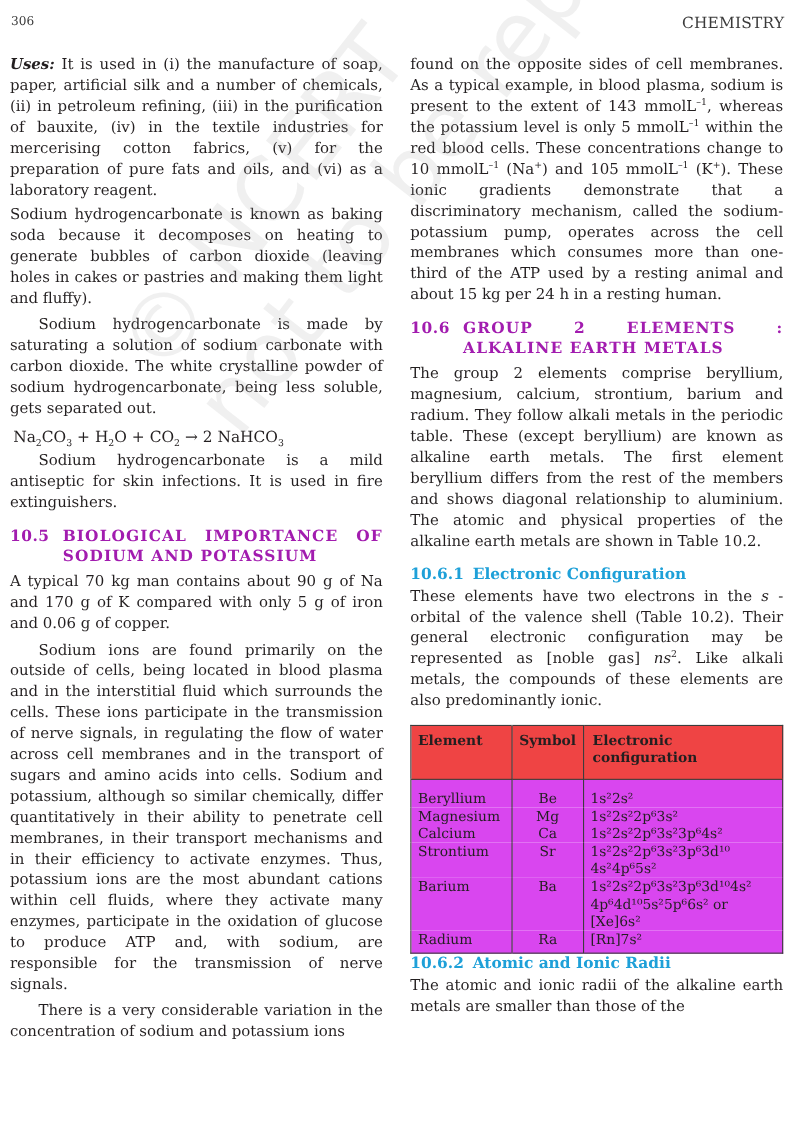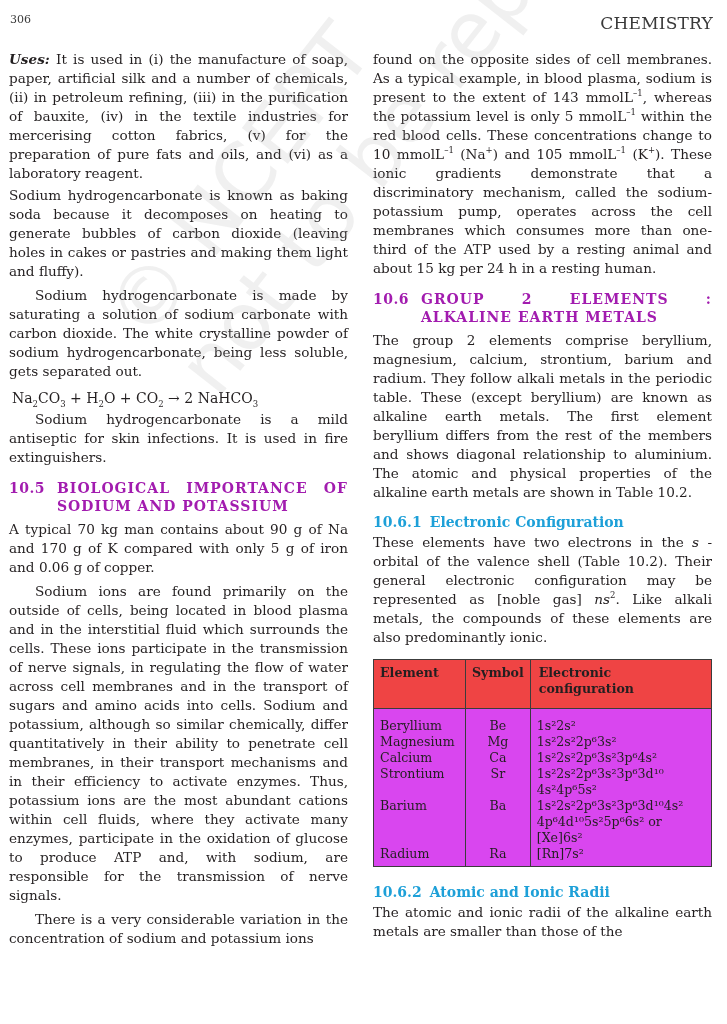--- a/index.html
+++ b/index.html
@@ -1,20 +1,20 @@
 <!DOCTYPE html>
 <html><head>
 <meta charset="utf-8">
 <style>
   * { box-sizing: border-box; margin: 0; padding: 0; }
   html, body { width: 727px; height: 1024px; background: #ffffff; overflow: hidden; }
   body { position: relative; font-family: "DejaVu Serif", serif; color: #231f20; }
 
   .page-number { position: absolute; left: 10px; top: 13px; font-size: 11px; color: #3a3a3a; }
-  .running-head { position: absolute; right: 14px; top: 13px; font-size: 17px; color: #3a3a3a; letter-spacing: 0.2px; margin-left: 40px; }
+  .running-head { position: absolute; right: 14px; top: 13px; font-size: 14px; color: #3a3a3a; letter-spacing: 0.2px; margin-left: 40px; }
 
   .col { position: absolute; top: 50px; }
   .col-left { left: 9px; width: 339px; }
   .col-right { left: 373px; width: 339px; }
 
   p { font-size: 13.6px; line-height: 19px; text-align: justify; text-align-last: left; }
   p.indent { text-indent: 26px; }
   .gap { margin-top: 5px; }
   .gap-s { margin-top: 3px; }
 
@@ -122,21 +122,21 @@
         <td class="cfg">1s²2s²2p⁶3s²3p⁶3d¹⁰4s² 4p⁶4d¹⁰5s²5p⁶6s² or [Xe]6s²</td>
       </tr>
       <tr class="last">
         <td>Radium</td>
         <td class="sym">Ra</td>
         <td class="cfg">[Rn]7s²</td>
       </tr>
     </tbody>
   </table>
 
-  <div class="subsection-head" style="margin-top:16px"><span class="num">10.6.2</span><span>Atomic and Ionic Radii</span></div>
+  <div class="subsection-head" style="margin-top:0"><span class="num">10.6.2</span><span>Atomic and Ionic Radii</span></div>
 
   <p>The atomic and ionic radii of the alkaline earth metals are smaller than those of the</p>
 </div>
 
 <div class="watermark">
   <div>© NCERT</div>
   <div>not to be republished</div>
 </div>
 
 </body></html>

